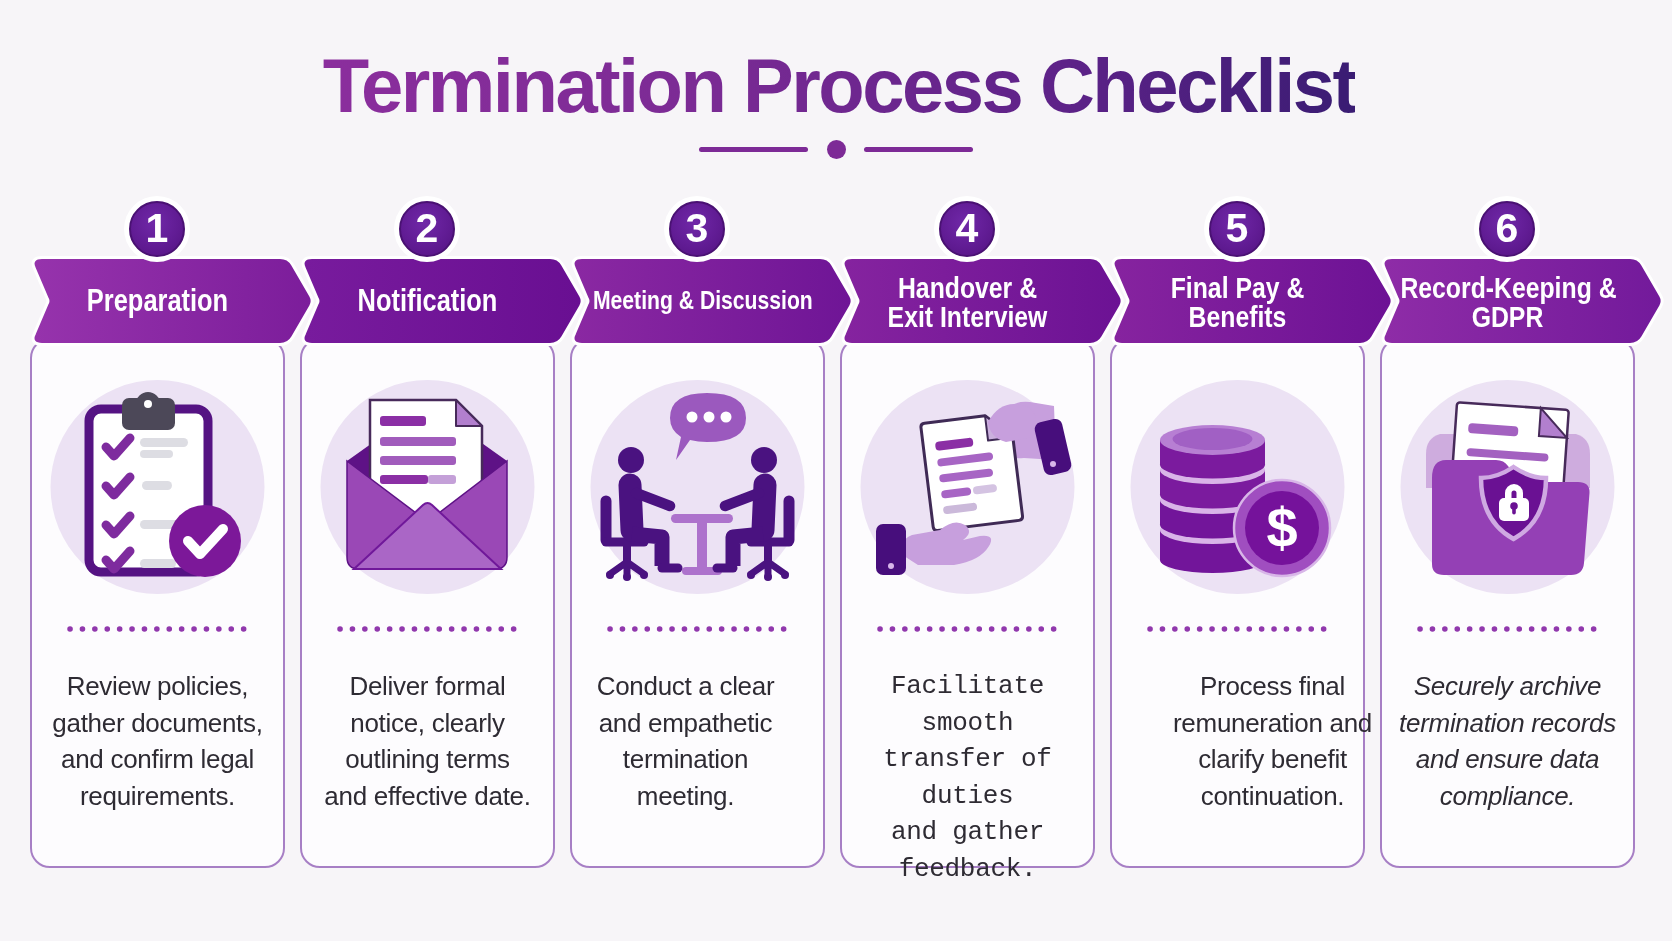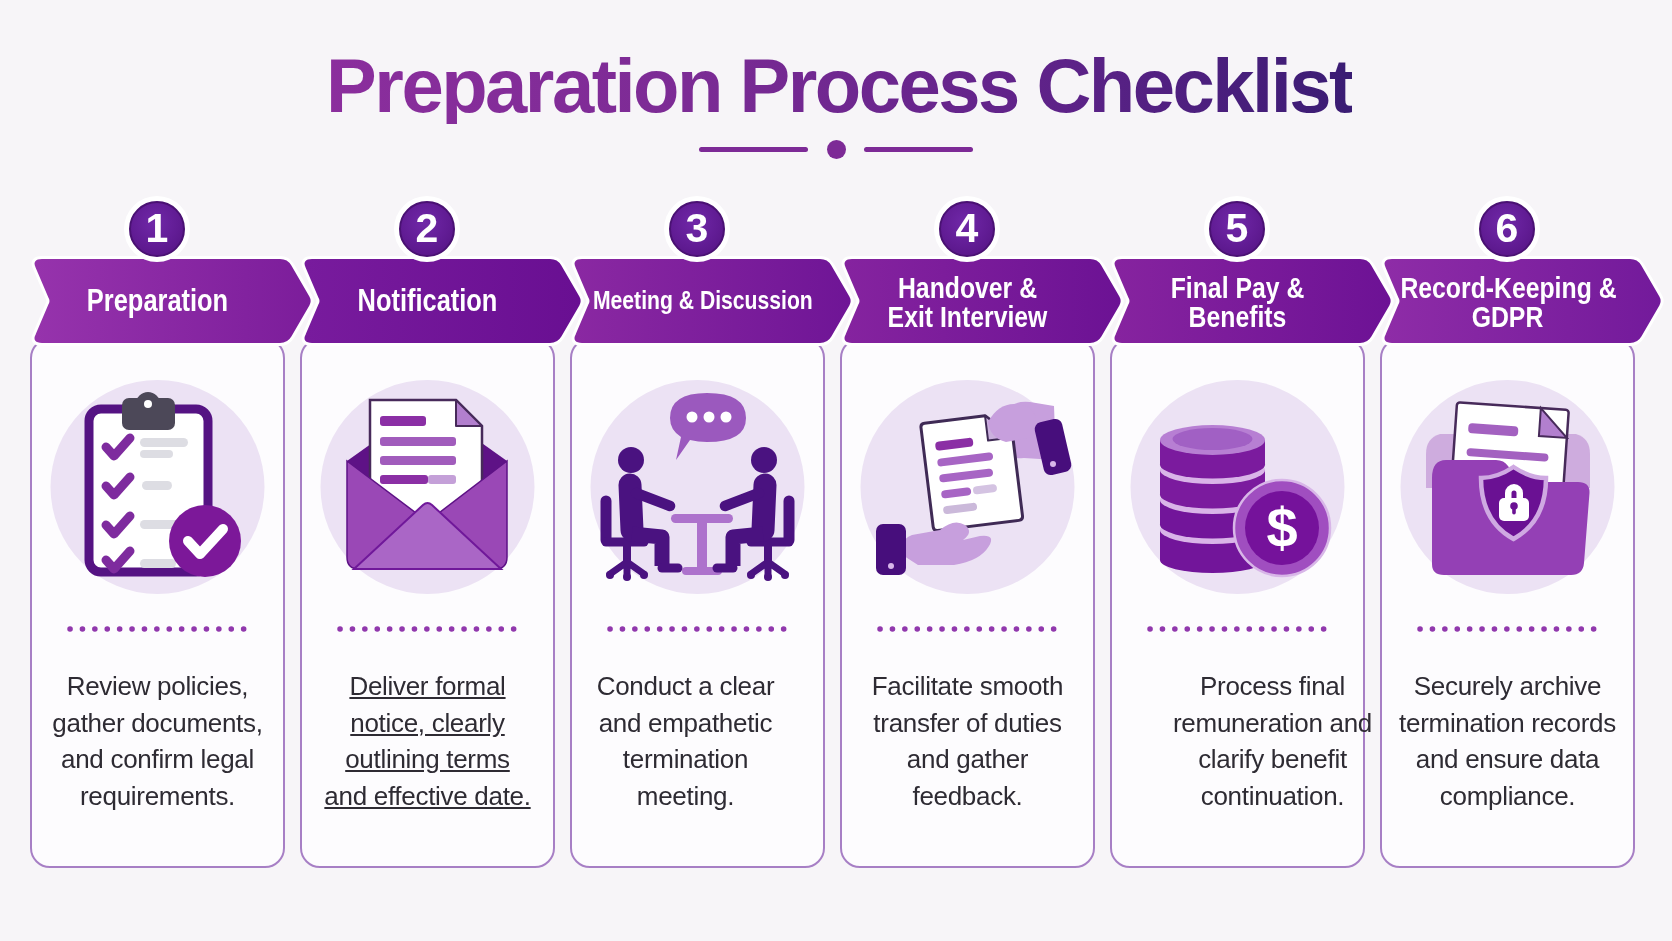--- a/index.html
+++ b/index.html
@@ -18,21 +18,21 @@
 .bt2{white-space:nowrap;font-size:29.5px;line-height:29px;padding-top:12.5px;transform:scaleX(0.84);}
 .ncirc{position:absolute;top:200.5px;width:52px;height:52px;border-radius:50%;
  background:radial-gradient(circle at 45% 38%,#7028a8 0%,#611c94 55%,#531280 100%);border:2.5px solid #4a1173;
  box-shadow:0 0 0 5px #ffffff;color:#fff;font-size:41px;font-weight:bold;
  text-align:center;line-height:51px;}
 .icon{position:absolute;top:338px;}
 .dots{position:absolute;top:622px;width:184px;height:14px;}
 .body{position:absolute;top:668px;width:255px;text-align:center;
  font-size:26px;line-height:36.5px;color:#2e2b33;letter-spacing:-0.3px;}
 </style></head><body>
-<div class="title"><span>Preparation Process Checklist</span></div>
+<div class="title"><span>Termination Process Checklist</span></div>
 <div class="dl" style="left:699px;"></div>
 <div class="ddot"></div>
 <div class="dl" style="left:864px;"></div>
 
 <div class="card" style="left:30px;"></div>
 <svg class="banner" style="left:28px;" width="292" height="94" viewBox="0 0 292 94">
     <defs>
       <linearGradient id="bg0" x1="0" y1="0" x2="1" y2="0">
         <stop offset="0" stop-color="#9633ac"></stop>
         <stop offset="1" stop-color="#7c1d9b"></stop>
@@ -94,21 +94,21 @@
 <rect x="80" y="118" width="76" height="9" rx="3" fill="#a15cbc"></rect>
 <rect x="80" y="137" width="48" height="9" rx="3" fill="#8b2fa5"></rect>
       <rect x="128" y="137" width="28" height="9" rx="3" fill="#c4a0d8"></rect>
 </g>
 <path d="M47 123 L124 181 Q127.5 184 131 181 L207 123 L207 219 Q207 231 195 231 L59 231 Q47 231 47 219 Z" fill="#9a48b6" stroke="#5e1286" stroke-width="1.5"></path>
 <path d="M54 231 L123 167 Q127.5 163 132 167 L201 231 Z" fill="#aa66c6" stroke="#70189a" stroke-width="2"></path>
 </svg>
 <svg class="dots" style="left:335.5px;" width="184" height="14" viewBox="0 0 184 14">
     <line x1="4" y1="7" x2="180" y2="7" stroke="#9138ad" stroke-width="5.5" stroke-linecap="round" stroke-dasharray="0.1 12.3"></line>
   </svg>
-<div class="body" style="left:300px;text-decoration:underline;">Deliver formal<br>notice, clearly<br>outlining terms<br>and effective date.</div>
+<div class="body" style="left:300px;">Deliver formal<br>notice, clearly<br>outlining terms<br>and effective date.</div>
 
 <div class="card" style="left:570px;"></div>
 <svg class="banner" style="left:568px;" width="292" height="94" viewBox="0 0 292 94">
     <defs>
       <linearGradient id="bg2" x1="0" y1="0" x2="1" y2="0">
         <stop offset="0" stop-color="#8a28a2"></stop>
         <stop offset="1" stop-color="#6f1596"></stop>
       </linearGradient>
     </defs>
     <path d="M 14 6 H 252 Q 259 6 262.5 12 L 280.5 43 Q 282.8 47 280.5 51 L 262.5 82 Q 259 88 252 88 H 14 Q 5 88 8.5 81 L 21.5 50.5 Q 23.5 47 21.5 43.5 L 8.5 13 Q 5 6 14 6 Z" fill="none" stroke="#ffffff" stroke-width="8" stroke-linejoin="round"></path>
@@ -181,21 +181,21 @@
 <path d="M148 84 Q158 66 174 66 Q192 66 196 80 L198 98 L166 104 Q150 100 148 84 Z" fill="#c79fdd"></path>
 <rect x="199" y="82" width="28" height="54" rx="7" fill="#470e7c" transform="rotate(-13 213 109)"></rect>
 <circle cx="213" cy="126" r="3" fill="#d8b6ea"></circle>
 <path d="M64 218 Q56 204 72 197 L100 192 Q114 180 125 187 Q134 194 123 202 L140 198 Q156 196 149 208 Q140 223 114 227 L78 227 Z" fill="#c79fdd"></path>
 <rect x="36" y="186" width="30" height="51" rx="7" fill="#470e7c"></rect>
 <circle cx="51" cy="228" r="3" fill="#d8b6ea"></circle>
 </svg>
 <svg class="dots" style="left:875.5px;" width="184" height="14" viewBox="0 0 184 14">
     <line x1="4" y1="7" x2="180" y2="7" stroke="#9138ad" stroke-width="5.5" stroke-linecap="round" stroke-dasharray="0.1 12.3"></line>
   </svg>
-<div class="body" style="left:840px;">Facilitate smooth<br>transfer of duties<br>and gather<br>feedback.</div>
+<div class="body" style="left:840px;font-family:Liberation Mono, monospace;">Facilitate smooth<br>transfer of duties<br>and gather<br>feedback.</div>
 
 <div class="card" style="left:1110px;"></div>
 <svg class="banner" style="left:1108px;" width="292" height="94" viewBox="0 0 292 94">
     <defs>
       <linearGradient id="bg4" x1="0" y1="0" x2="1" y2="0">
         <stop offset="0" stop-color="#86239f"></stop>
         <stop offset="1" stop-color="#6d1295"></stop>
       </linearGradient>
     </defs>
     <path d="M 14 6 H 252 Q 259 6 262.5 12 L 280.5 43 Q 282.8 47 280.5 51 L 262.5 82 Q 259 88 252 88 H 14 Q 5 88 8.5 81 L 21.5 50.5 Q 23.5 47 21.5 43.5 L 8.5 13 Q 5 6 14 6 Z" fill="none" stroke="#ffffff" stroke-width="8" stroke-linejoin="round"></path>
@@ -256,12 +256,12 @@
 <g fill="#fff">
 <rect x="119" y="160" width="30" height="23" rx="5"></rect>
 <path d="M125 162 v-7 a9 9 0 0 1 18 0 v7 h-6.5 v-7 a2.5 2.5 0 0 0 -5 0 v7 Z"></path>
 </g>
 <circle cx="134" cy="168" r="3.8" fill="#6a1193"></circle>
     <rect x="132.2" y="169" width="3.6" height="7.5" rx="1.8" fill="#6a1193"></rect>
 </svg>
 <svg class="dots" style="left:1415.5px;" width="184" height="14" viewBox="0 0 184 14">
     <line x1="4" y1="7" x2="180" y2="7" stroke="#9138ad" stroke-width="5.5" stroke-linecap="round" stroke-dasharray="0.1 12.3"></line>
   </svg>
-<div class="body" style="left:1380px;">Securely archive<br>termination records<br>and ensure data<br>compliance.</div>
+<div class="body" style="left:1380px;font-style:italic;">Securely archive<br>termination records<br>and ensure data<br>compliance.</div>
 </body></html>

